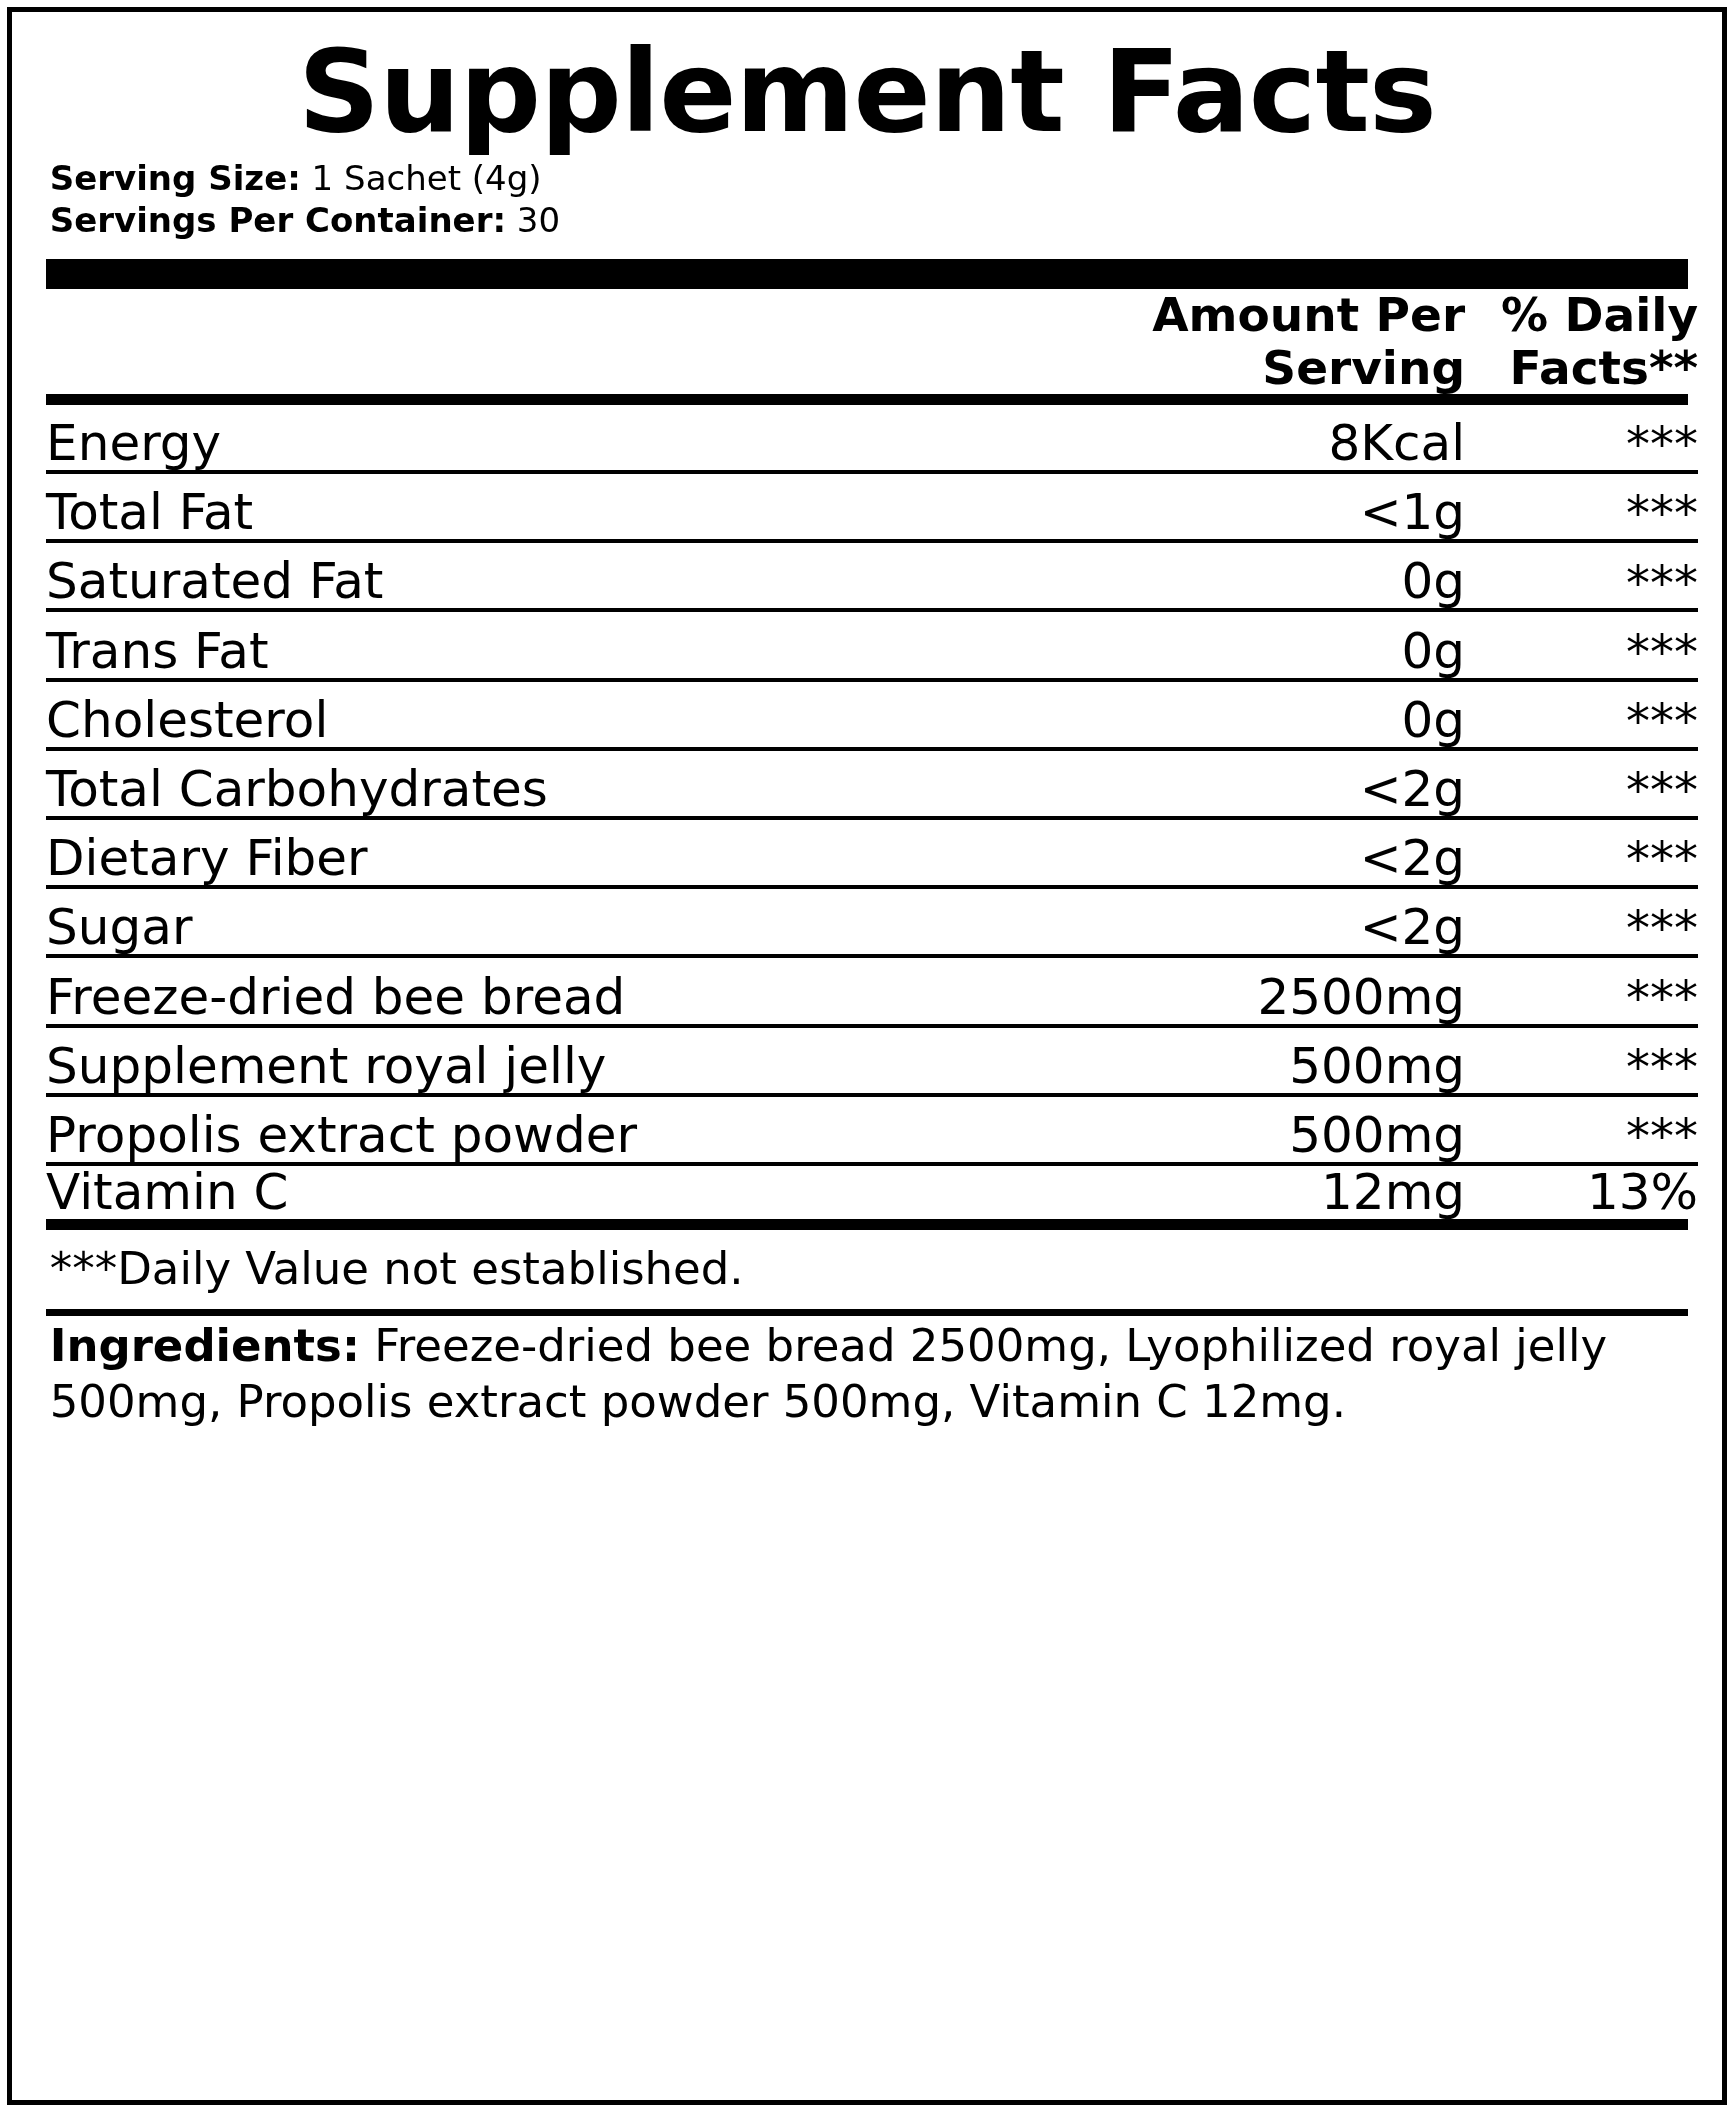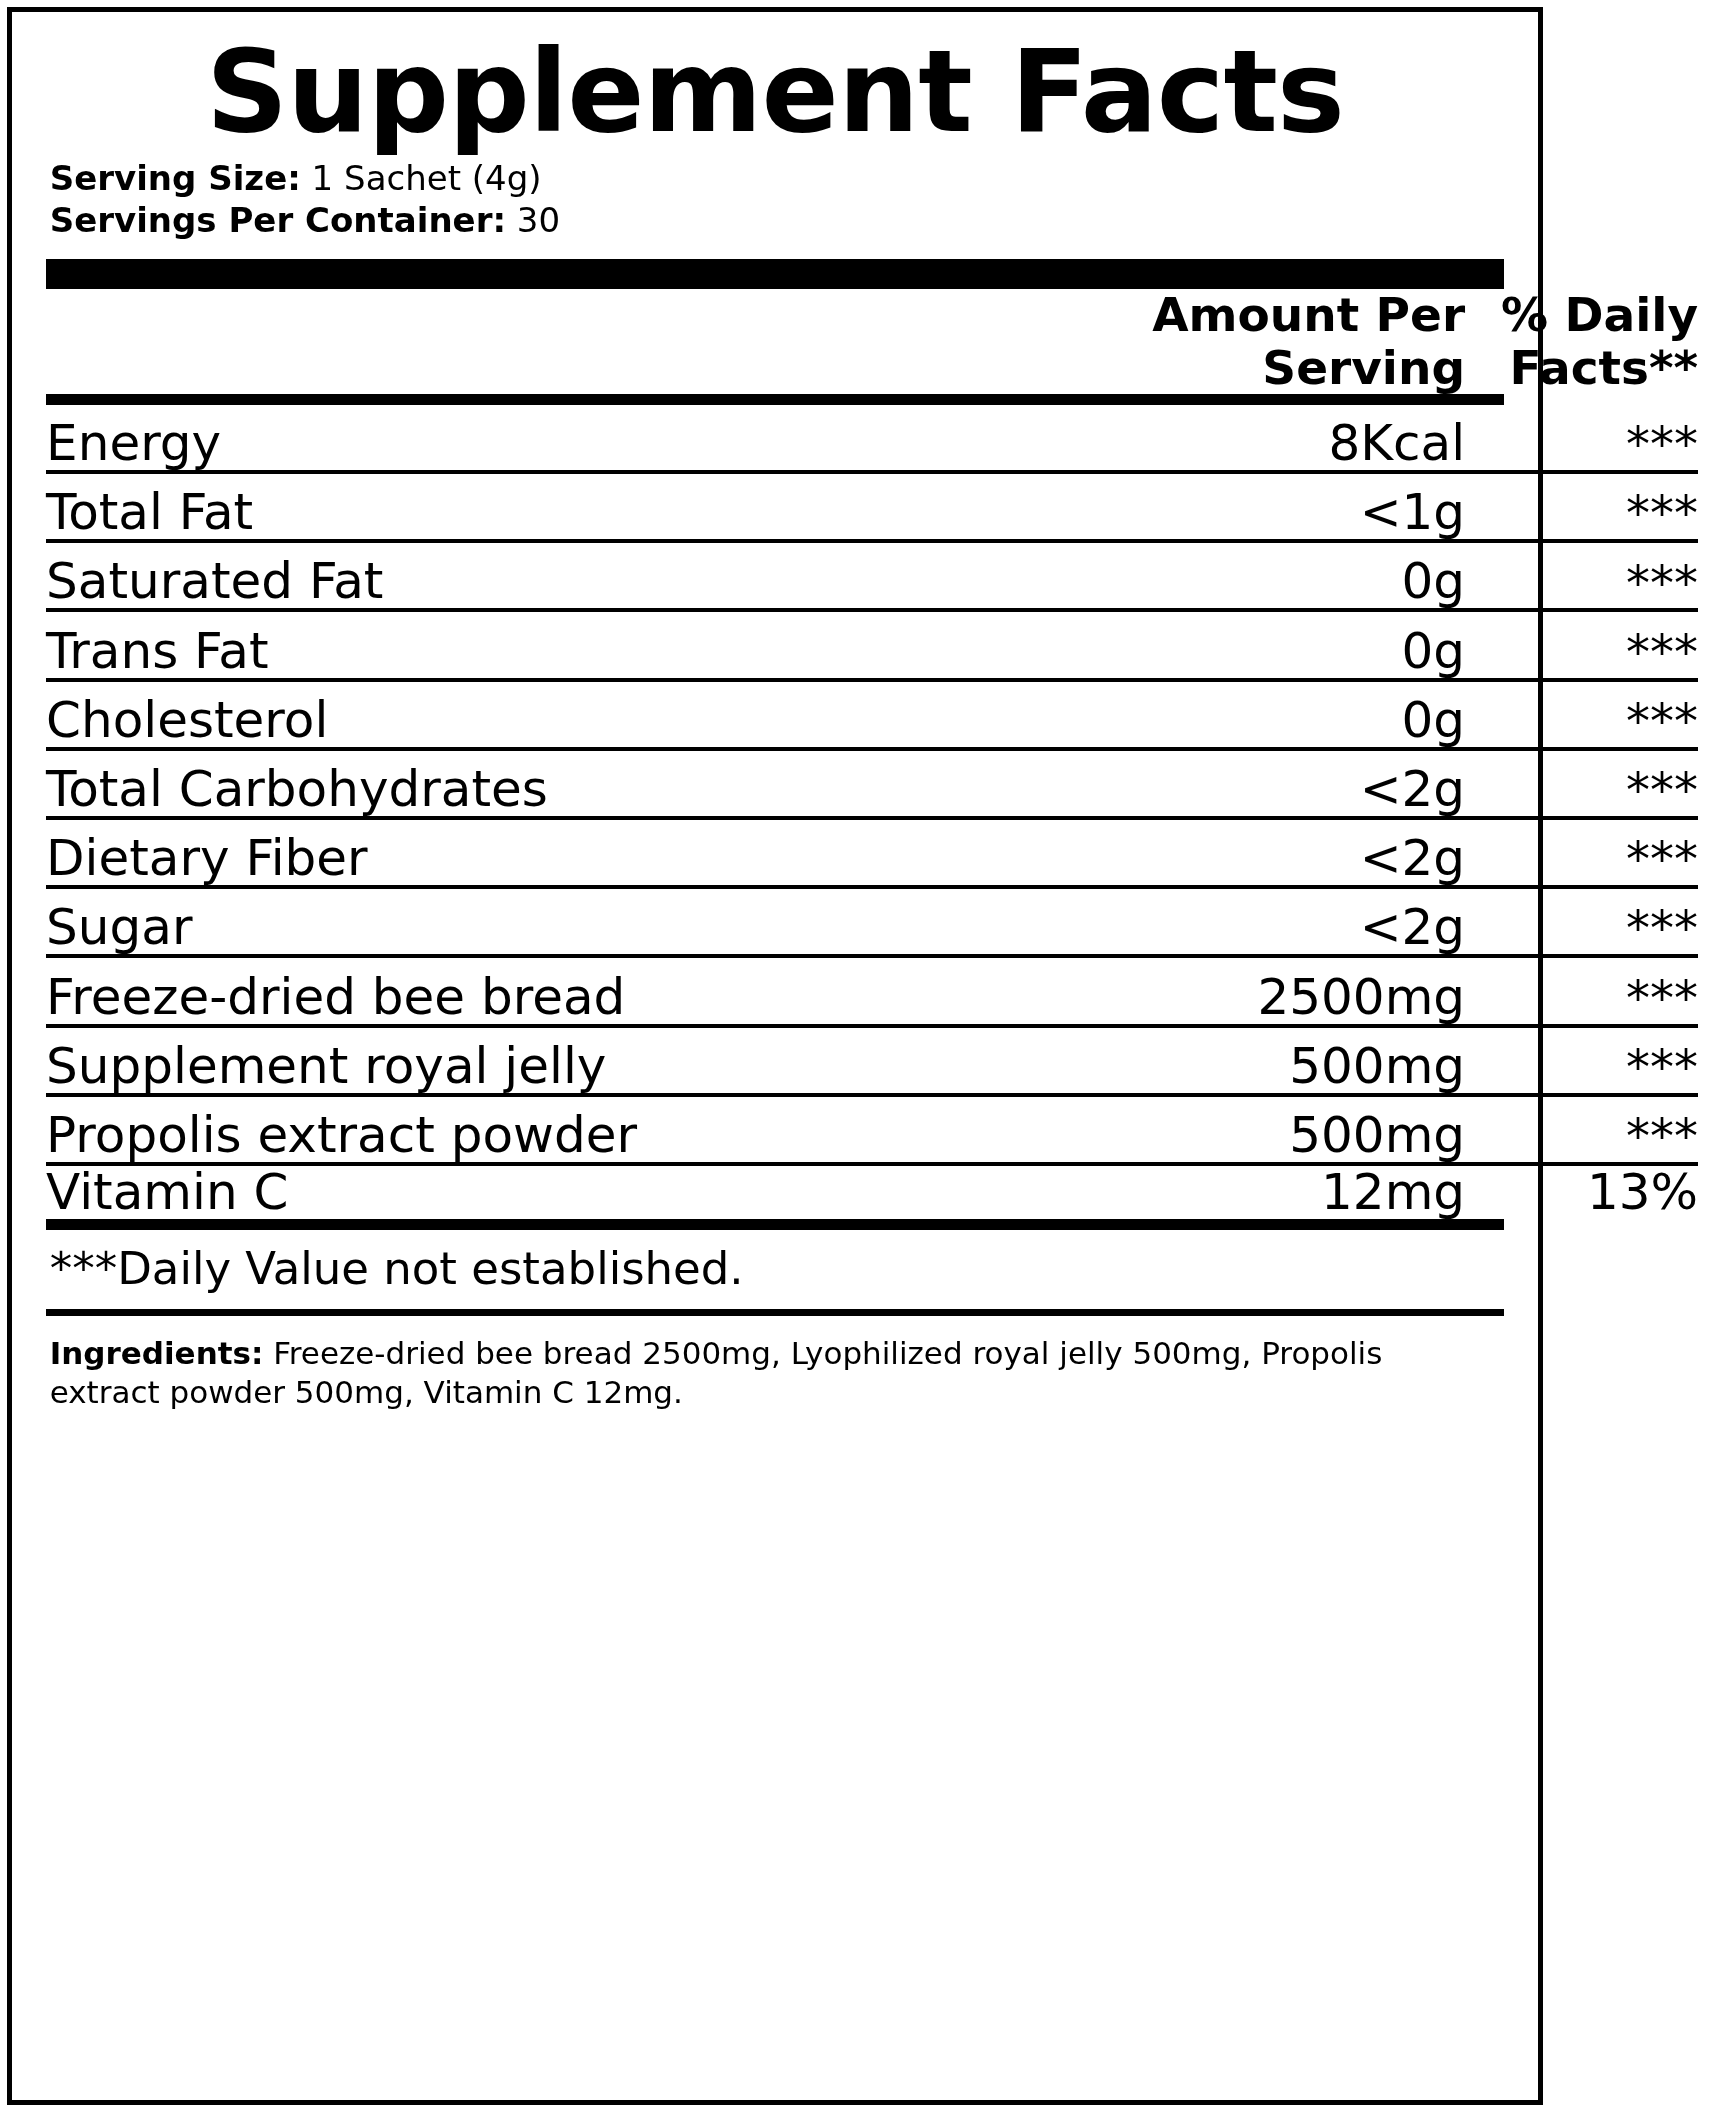--- a/index.html
+++ b/index.html
@@ -16,21 +16,21 @@
     width: 1734px;
     height: 2112px;
     box-sizing: border-box;
     background: #ffffff;
     position: relative;
   }
   .panel {
     position: absolute;
     left: 7.1px;
     top: 7.1px;
-    width: 1536px;
+    width: 1720px;
     height: 2098px;
     box-sizing: border-box;
     border: 5.3px solid #000000;
     background: #ffffff;
     padding: 0 34px;
   }
   .title {
     font-size: 114px;
     font-weight: bold;
     line-height: 1.0;
@@ -119,23 +119,23 @@
   }
   .footnotes p {
     margin: 0 0 9px 0;
   }
   .ing-rule {
     height: 6.2px;
     background: #000000;
     margin-top: 14.3px;
   }
   .ingredients {
-    font-size: 31px;
+    font-size: 45px;
     line-height: 1.26;
-    margin-top: 18px;
+    margin-top: 2px;
     margin-left: 3.6px;
     margin-right: 5.3px;
   }
   .ingredients b { font-weight: bold; }
 </style>
 </head>
 <body>
 
 <div class="page">
   <div class="panel">

